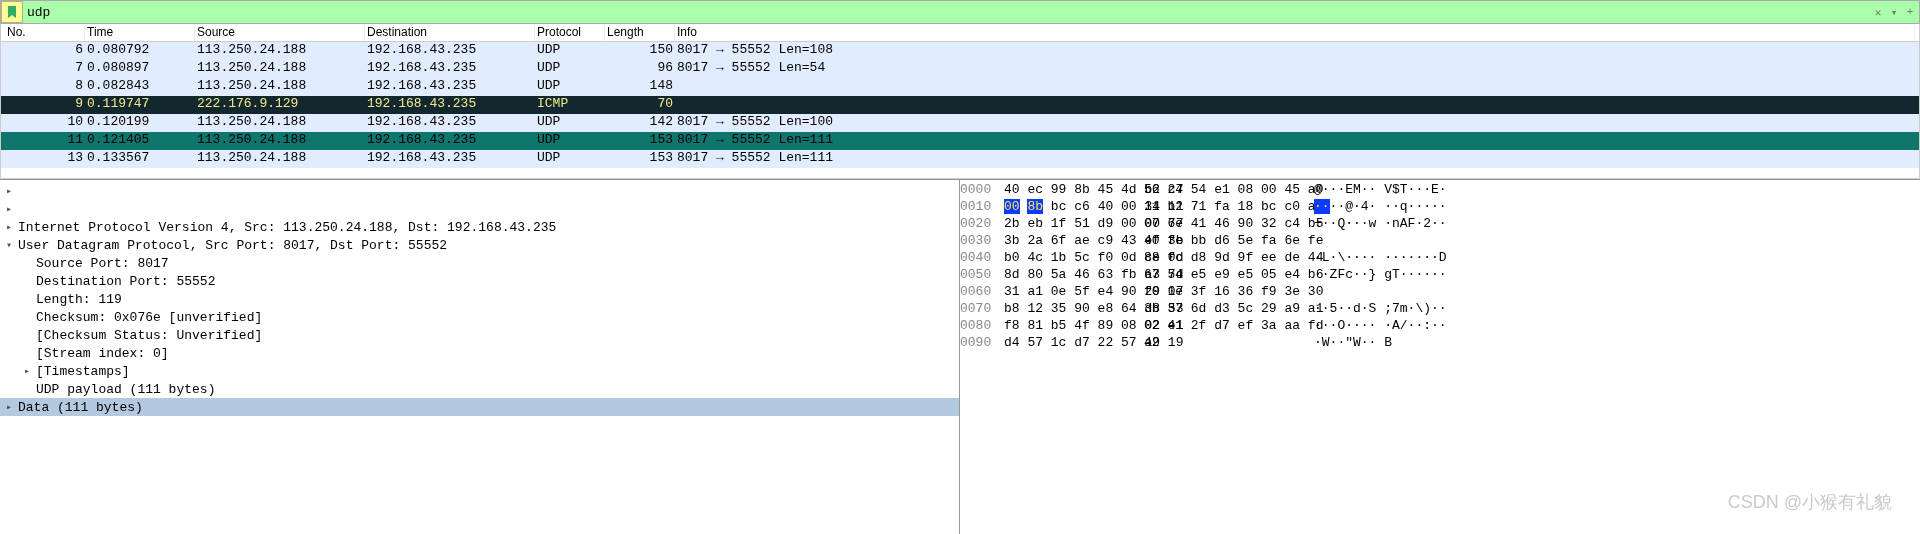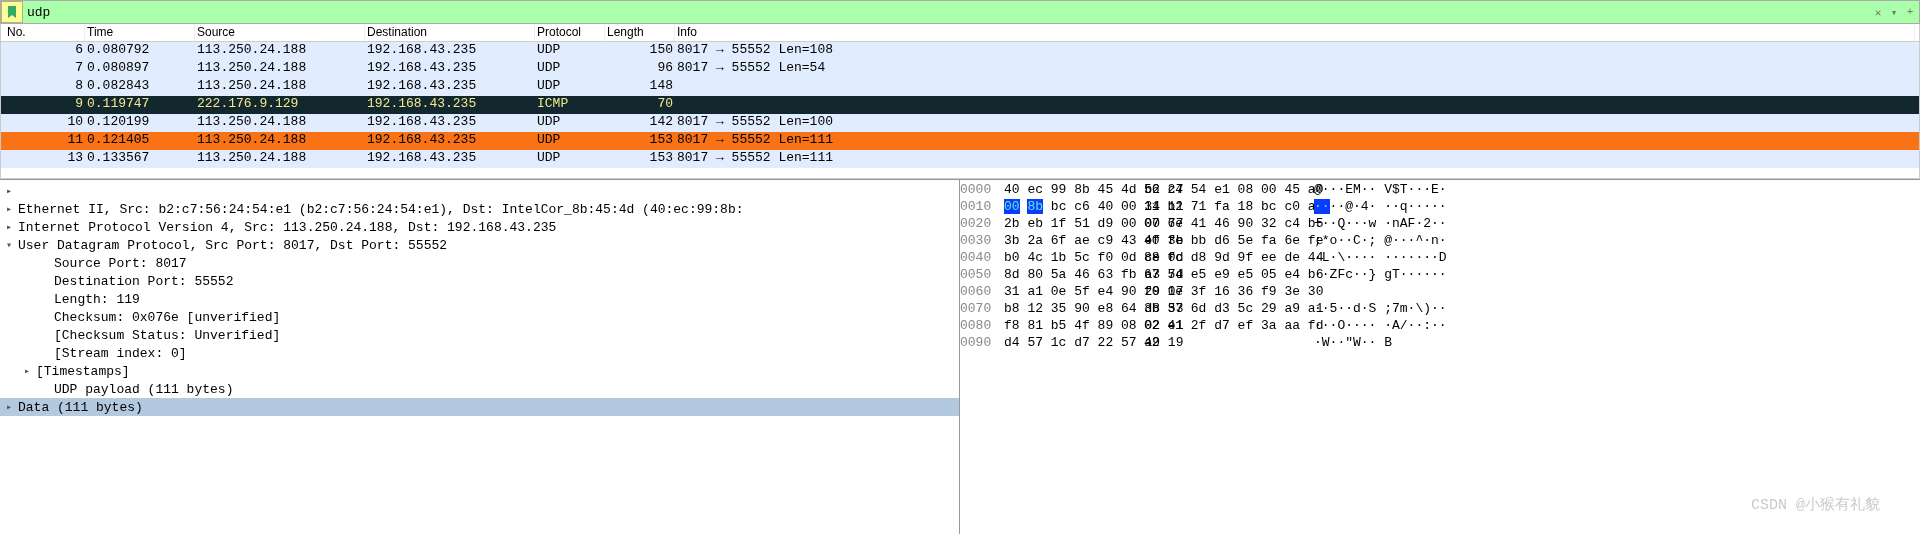--- a/index.html
+++ b/index.html
@@ -87,21 +87,21 @@
   background: #e1edfe;
   color: #000;
   font-family: "Courier New", monospace;
 }
 .packet-row > div { padding: 0 2px; }
 .packet-row.dark {
   background: #12272e;
   color: #f2e98b;
 }
 .packet-row.sel {
-  background: #f97316;
+  background: #0f766e;
 }
 .col-no { text-align: right; padding-right: 8px; }
 
 .bottom-panes {
   display: grid;
   grid-template-columns: 1fr 1fr;
   height: calc(534px - 24px - 155px);
   border-top: 1px solid #999;
 }
 .tree-pane {
@@ -118,45 +118,45 @@
   white-space: nowrap;
 }
 .tree-line .caret {
   width: 12px;
   display: inline-block;
   color: #555;
   font-size: 10px;
 }
 .tree-line.sel { background: #b3c9e0; }
 .tree-indent-1 { padding-left: 24px; }
-.tree-indent-2 { padding-left: 42px; }
+.tree-indent-2 { padding-left: 24px; }
 
 .hex-pane {
   font-family: "Courier New", monospace;
   padding: 2px 0;
   overflow: auto;
 }
 .hex-row {
   display: grid;
   grid-template-columns: 44px 140px 140px 30px 1fr;
   height: 17px;
   white-space: pre;
 }
 .hex-offset { color: #888; padding-right: 6px; }
 .hex-g1, .hex-g2 { color: #000; }
 .hex-ascii { color: #000; }
-.hex-hl { background: #0a3cff; color: #5eead4; }
+.hex-hl { background: #0a3cff; color: #fde047; }
 
 .watermark {
   position: fixed;
   bottom: 20px;
-  right: 40px;
+  right: 28px;
   color: rgba(150,150,150,0.5);
-  font-family: Liberation Mono, monospace;
-  font-size: 15px;
+  font-family: Liberation Sans, sans-serif;
+  font-size: 18px;
 }
 </style>
 </head>
 <body>
 
 <div class="filter-bar">
   <div class="filter-icon-box">
     <svg width="12" height="12" viewBox="0 0 12 12">
         <path d="M2 0 h8 v12 l-4-3 l-4 3 z" fill="#3a6"></path>
       </svg>
@@ -244,21 +244,20 @@
     </div>
 </div>
 
 <div class="bottom-panes">
   <div class="tree-pane" id="tree-container">
       <div class="tree-line">
         <span class="caret">▸</span>
       </div>
       <div class="tree-line">
         <span class="caret">▸</span>
-        <span>Ethernet II, Src: b2:c7:56:24:54:e1 (b2:c7:56:24:54:e1), Dst: IntelCor_8b:45:4d (40:ec:99:8b:</span>
       </div>
       <div class="tree-line">
         <span class="caret">▸</span>
         <span>Internet Protocol Version 4, Src: 113.250.24.188, Dst: 192.168.43.235</span>
       </div>
       <div class="tree-line">
         <span class="caret">▾</span>
         <span>User Datagram Protocol, Src Port: 8017, Dst Port: 55552</span>
       </div>
       <div class="tree-line tree-indent-2">
@@ -295,21 +294,21 @@
       </div>
       <div class="tree-line sel">
         <span class="caret">▸</span>
         <span>Data (111 bytes)</span>
       </div>
     </div>
   <div class="hex-pane" id="hex-container">
       <div class="hex-row"><span class="hex-offset">0000</span><span class="hex-g1">40 ec 99 8b 45 4d b2 c7</span><span class="hex-g2">56 24 54 e1 08 00 45 a0</span><span></span><span class="hex-ascii">@···EM·· V$T···E·</span></div>
       <div class="hex-row"><span class="hex-offset">0010</span><span class="hex-g1"><span class="hex-hl">00</span> <span class="hex-hl">8b</span> bc c6 40 00 34 11</span><span class="hex-g2">11 b2 71 fa 18 bc c0 a8</span><span></span><span class="hex-ascii"><span class="hex-hl">··</span>··@·4· ··q·····</span></div>
       <div class="hex-row"><span class="hex-offset">0020</span><span class="hex-g1">2b eb 1f 51 d9 00 00 77</span><span class="hex-g2">07 6e 41 46 90 32 c4 b5</span><span></span><span class="hex-ascii">+··Q···w ·nAF·2··</span></div>
-      <div class="hex-row"><span class="hex-offset">0030</span><span class="hex-g1">3b 2a 6f ae c9 43 ef 3b</span><span class="hex-g2">40 fe bb d6 5e fa 6e fe</span><span></span><span class="hex-ascii">;*o··C·; @···^·n·</span></div>
+      <div class="hex-row"><span class="hex-offset">0030</span><span class="hex-g1">3b 2a 6f ae c9 43 ef 3b</span><span class="hex-g2">40 fe bb d6 5e fa 6e fe</span><span></span></div>
       <div class="hex-row"><span class="hex-offset">0040</span><span class="hex-g1">b0 4c 1b 5c f0 0d ce 0d</span><span class="hex-g2">88 fc d8 9d 9f ee de 44</span><span></span><span class="hex-ascii">·L·\···· ·······D</span></div>
       <div class="hex-row"><span class="hex-offset">0050</span><span class="hex-g1">8d 80 5a 46 63 fb a3 7d</span><span class="hex-g2">67 54 e5 e9 e5 05 e4 b6</span><span></span><span class="hex-ascii">··ZFc··} gT······</span></div>
       <div class="hex-row"><span class="hex-offset">0060</span><span class="hex-g1">31 a1 0e 5f e4 90 29 07</span><span class="hex-g2">f0 1e 3f 16 36 f9 3e 30</span><span></span></div>
       <div class="hex-row"><span class="hex-offset">0070</span><span class="hex-g1">b8 12 35 90 e8 64 d8 53</span><span class="hex-g2">3b 37 6d d3 5c 29 a9 a1</span><span></span><span class="hex-ascii">··5··d·S ;7m·\)··</span></div>
       <div class="hex-row"><span class="hex-offset">0080</span><span class="hex-g1">f8 81 b5 4f 89 08 02 e1</span><span class="hex-g2">02 41 2f d7 ef 3a aa fd</span><span></span><span class="hex-ascii">···O···· ·A/··:··</span></div>
       <div class="hex-row"><span class="hex-offset">0090</span><span class="hex-g1">d4 57 1c d7 22 57 a9 19</span><span class="hex-g2">42</span><span></span><span class="hex-ascii">·W··"W·· B</span></div>
     </div>
 </div>
 
 <div class="watermark">CSDN @小猴有礼貌</div>

